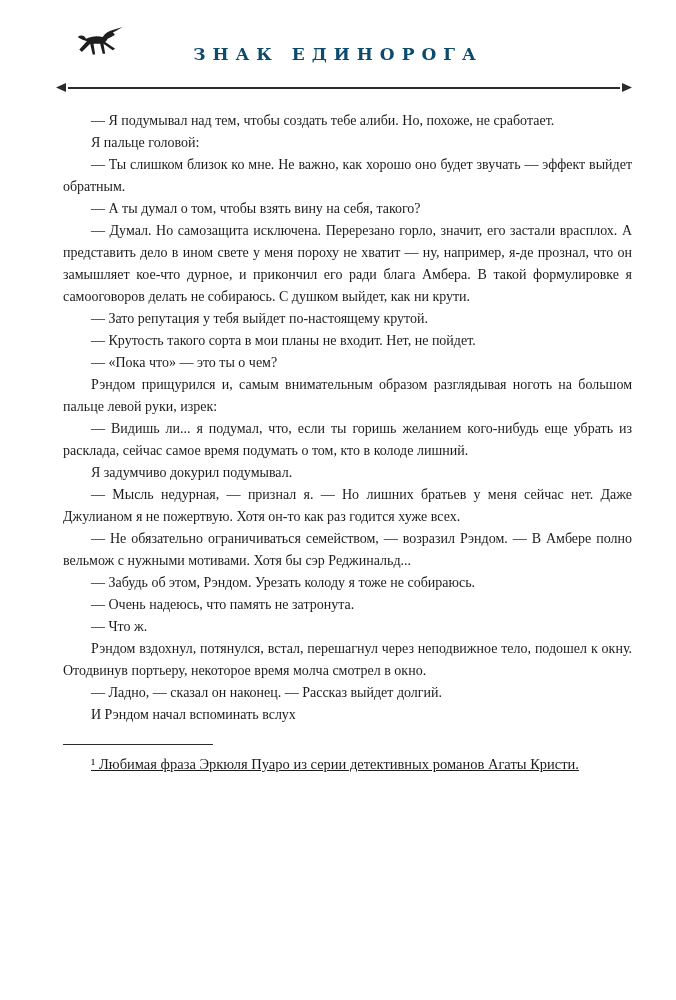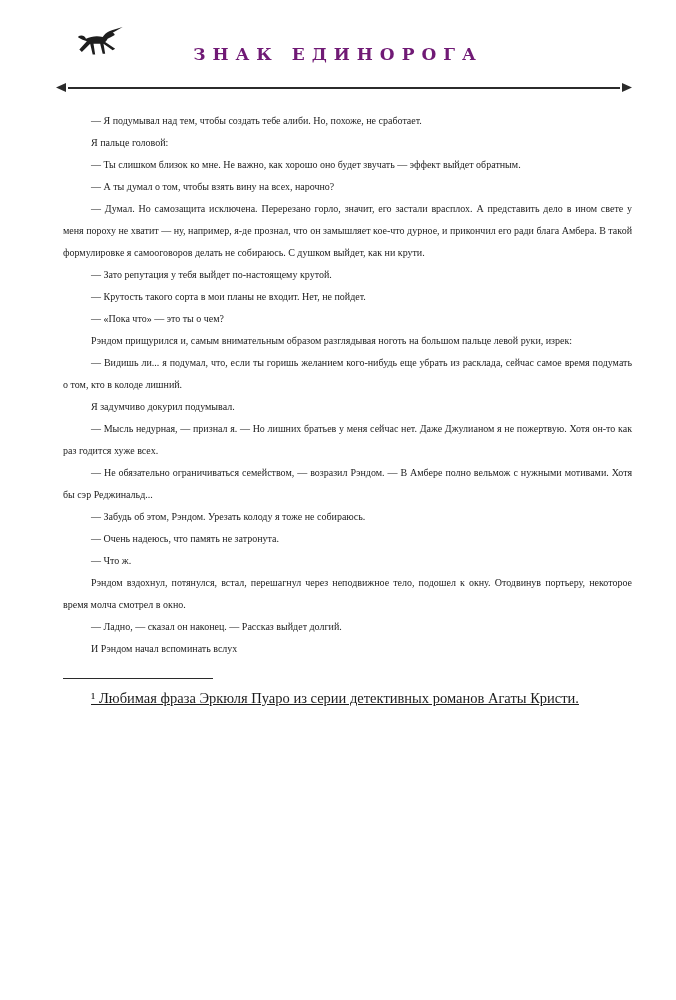--- a/index.html
+++ b/index.html
@@ -17,33 +17,33 @@
   .header { position: relative; height: 100px; }
   .unicorn { position: absolute; left: 76px; top: 24px; width: 60px; height: 46px; }
   .unicorn svg { width: 100%; height: 100%; display: block; }
   .title {
     position: absolute; top: 44px; left: 0; right: 0;
     text-align: center;
     font-family: "DejaVu Serif", serif;
     font-size: 17px;
     font-weight: bold;
     letter-spacing: 7px;
-    color: #701a75;
+    color: #0c4a6e;
   }
   .rule {
     position: absolute; top: 83px; left: 56px; right: 44px;
     display: flex; align-items: center; gap: 2px;
   }
   .rule-line { flex: 1; height: 2px; background: #2b2b2b; }
   .arrow-left  { width: 10px; height: 9px; background: #2b2b2b; clip-path: polygon(0 50%, 100% 0, 100% 100%); }
   .arrow-right { width: 10px; height: 9px; background: #2b2b2b; clip-path: polygon(0 0, 100% 50%, 0 100%); }
   .content {
     padding: 10px 44px 0 63px;
     text-align: justify;
-    font-size: 10px;
+    font-size: 14px;
     line-height: 22px;
   }
   .para { margin: 0; text-indent: 28px; }
   .footnote-sep {
     margin: 18px 0 0 63px;
     width: 150px;
     border-top: 1.5px solid #2b2b2b;
   }
   .footnote {
     padding: 9px 60px 0 63px;
@@ -83,21 +83,21 @@
       <span class="rule-line"></span>
       <span class="arrow-right"></span>
     </div>
   </header>
 
   <main class="content">
 
   <p class="para">— Я подумывал над тем, чтобы создать тебе алиби. Но, похоже, не сработает.</p>
       <p class="para">Я пальце головой:</p>
       <p class="para">— Ты слишком близок ко мне. Не важно, как хорошо оно будет звучать — эффект выйдет обратным.</p>
-      <p class="para">— А ты думал о том, чтобы взять вину на всех, нарочно?</p>
+      <p class="para">— А ты думал о том, чтобы взять вину на себя, такого?</p>
       <p class="para">— Думал. Но самозащита исключена. Перерезано горло, значит, его застали врасплох. А представить дело в ином свете у меня пороху не хватит — ну, например, я-де прознал, что он замышляет кое-что дурное, и прикончил его ради блага Амбера. В такой формулировке я самооговоров делать не собираюсь. С душком выйдет, как ни крути.</p>
       <p class="para">— Зато репутация у тебя выйдет по-настоящему крутой.</p>
       <p class="para">— Крутость такого сорта в мои планы не входит. Нет, не пойдет.</p>
       <p class="para">— «Пока что» — это ты о чем?</p>
       <p class="para">Рэндом прищурился и, самым внимательным образом разглядывая ноготь на большом пальце левой руки, изрек:</p>
       <p class="para">— Видишь ли... я подумал, что, если ты горишь желанием кого-нибудь еще убрать из расклада, сейчас самое время подумать о том, кто в колоде лишний.</p>
       <p class="para">Я задумчиво докурил подумывал.</p>
       <p class="para">— Мысль недурная, — признал я. — Но лишних братьев у меня сейчас нет. Даже Джулианом я не пожертвую. Хотя он-то как раз годится хуже всех.</p>
       <p class="para">— Не обязательно ограничиваться семейством, — возразил Рэндом. — В Амбере полно вельмож с нужными мотивами. Хотя бы сэр Реджинальд...</p>
       <p class="para">— Забудь об этом, Рэндом. Урезать колоду я тоже не собираюсь.</p>

